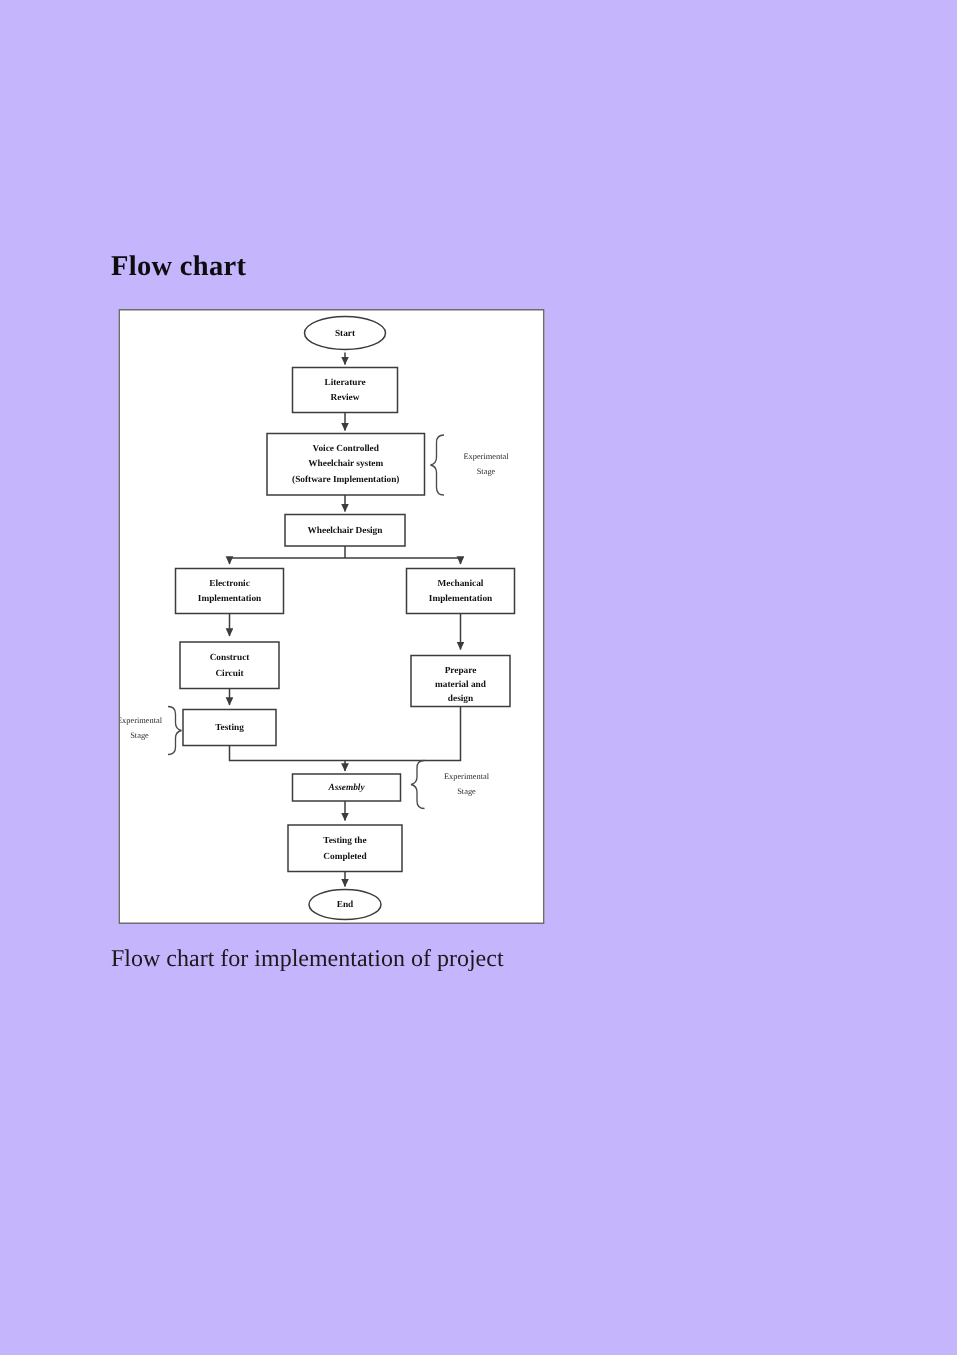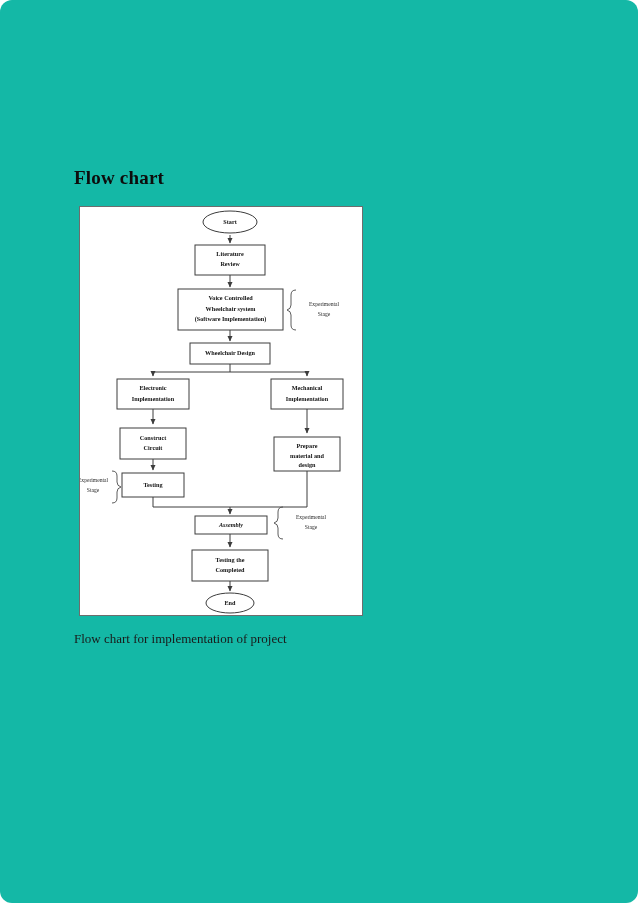--- a/index.html
+++ b/index.html
@@ -11,22 +11,21 @@
     width: 638px;
     height: 903px;
     position: relative;
     font-family: "Liberation Serif", "DejaVu Serif", serif;
     color: #111111;
     overflow: hidden;
   }
   .page {
     position: absolute;
     inset: 0;
-    background: #14b8a6;
-    border-radius: 12px;
+    background: #c4b5fd;
   }
   .heading {
     position: absolute;
     left: 74px;
     top: 167px;
     font-size: 19px;
     font-weight: bold;
     letter-spacing: 0.2px;
     color: #0d0d0d;
     white-space: nowrap;
@@ -46,21 +45,21 @@
     left: 0;
     top: 0;
     width: 284px;
     height: 410px;
     display: block;
   }
   .caption {
     position: absolute;
     left: 74px;
     top: 631px;
-    font-size: 13px;
+    font-size: 16px;
     color: #1a1a1a;
     white-space: nowrap;
   }
   svg text {
     font-family: "Liberation Serif", "DejaVu Serif", serif;
     fill: #111111;
   }
   .node-box {
     fill: #ffffff;
     stroke: #3c3c3c;

